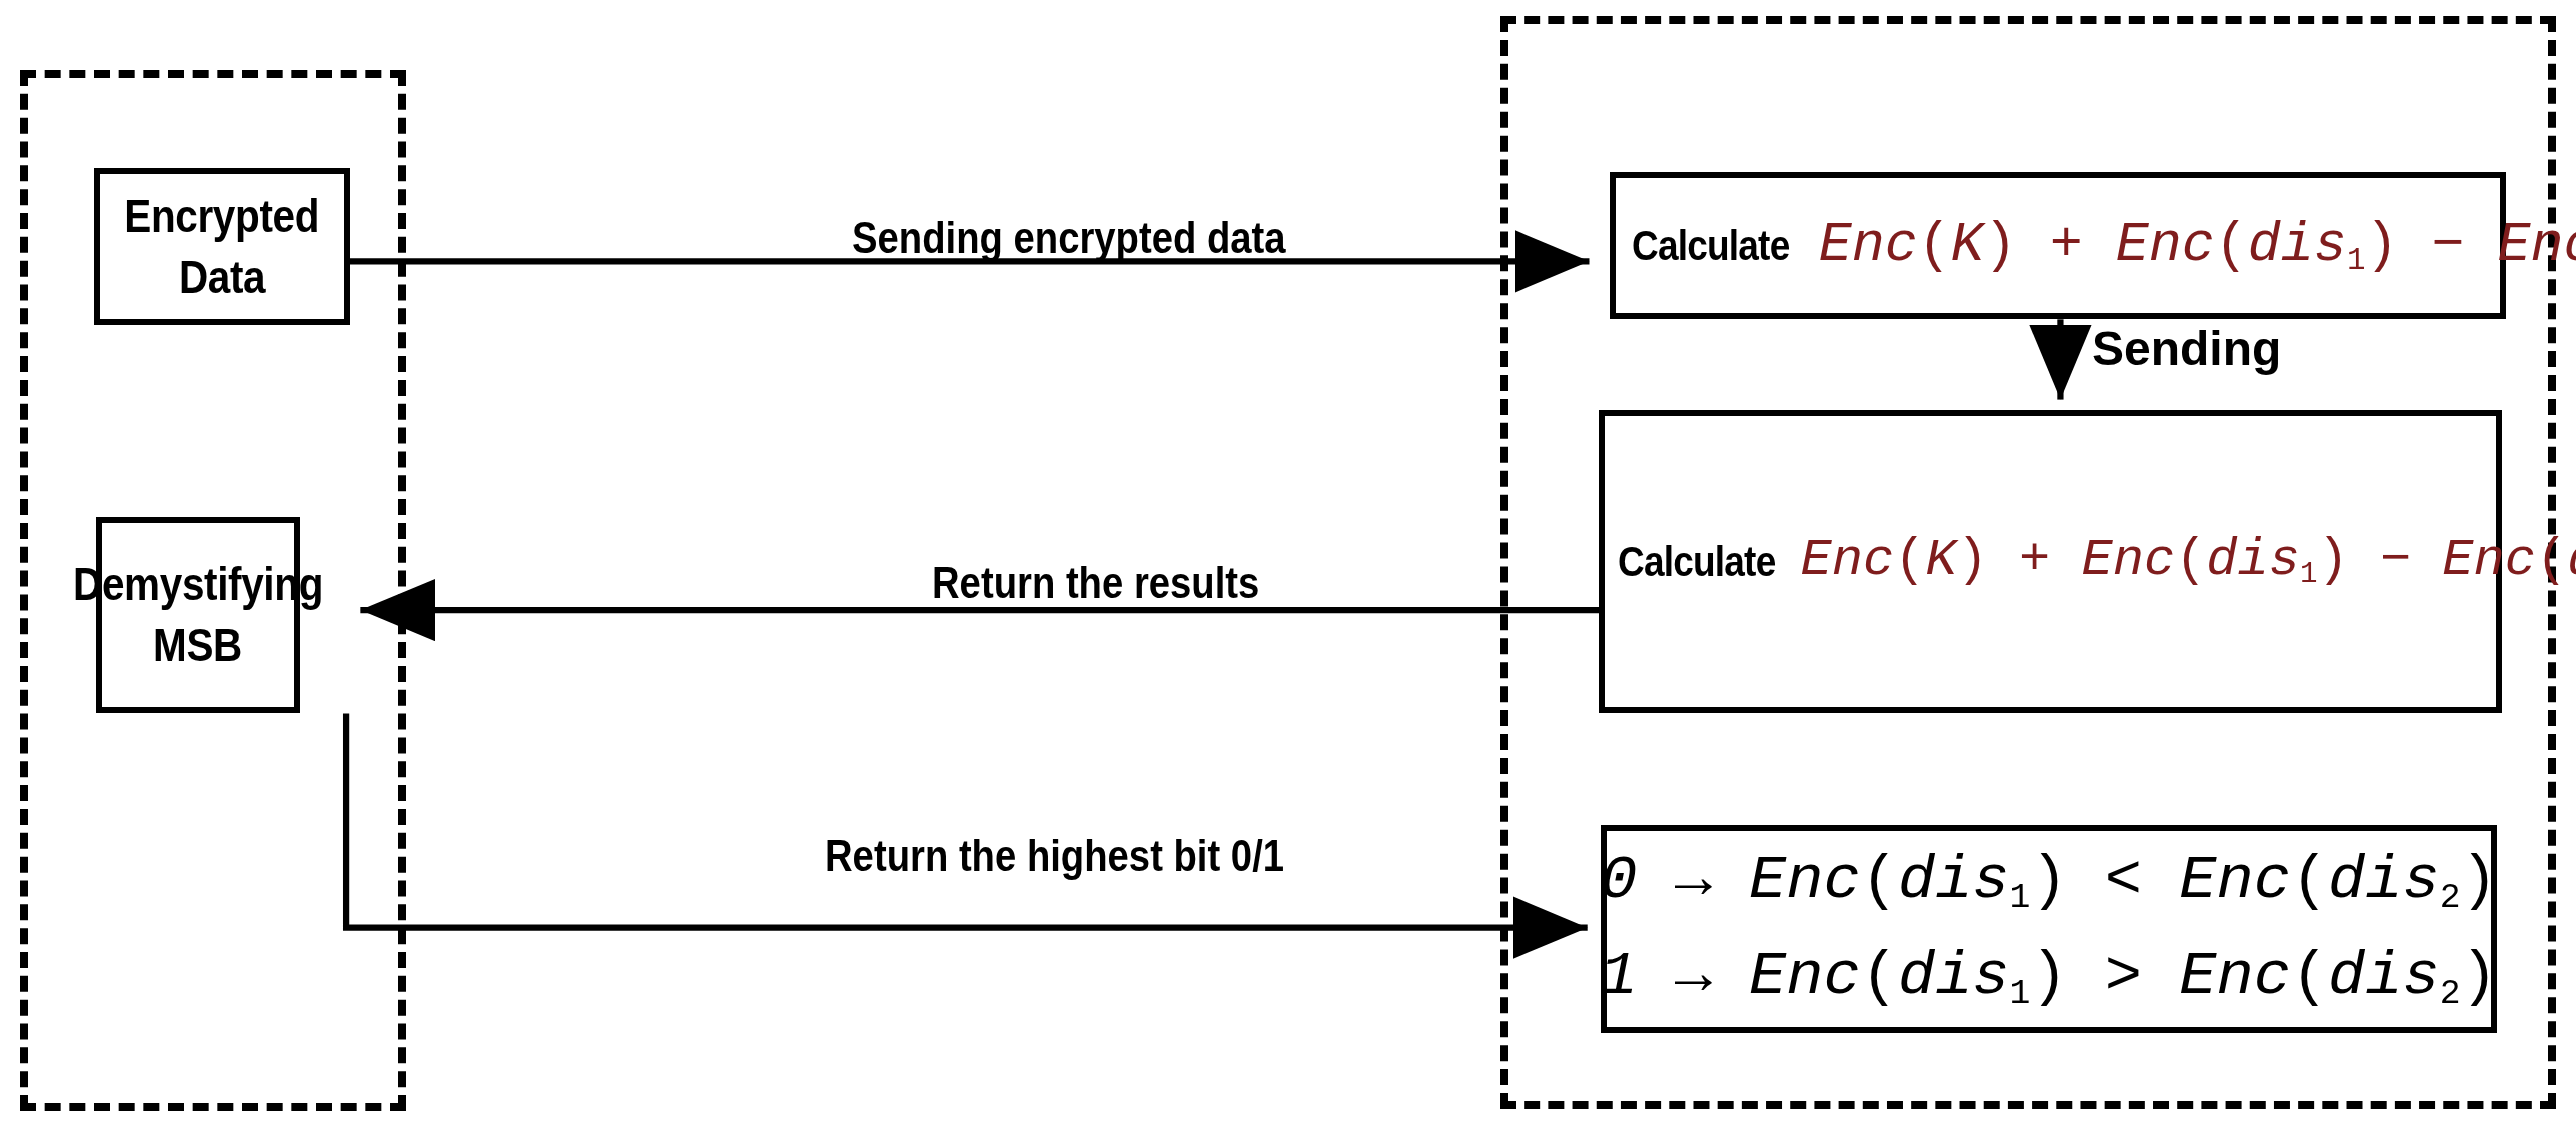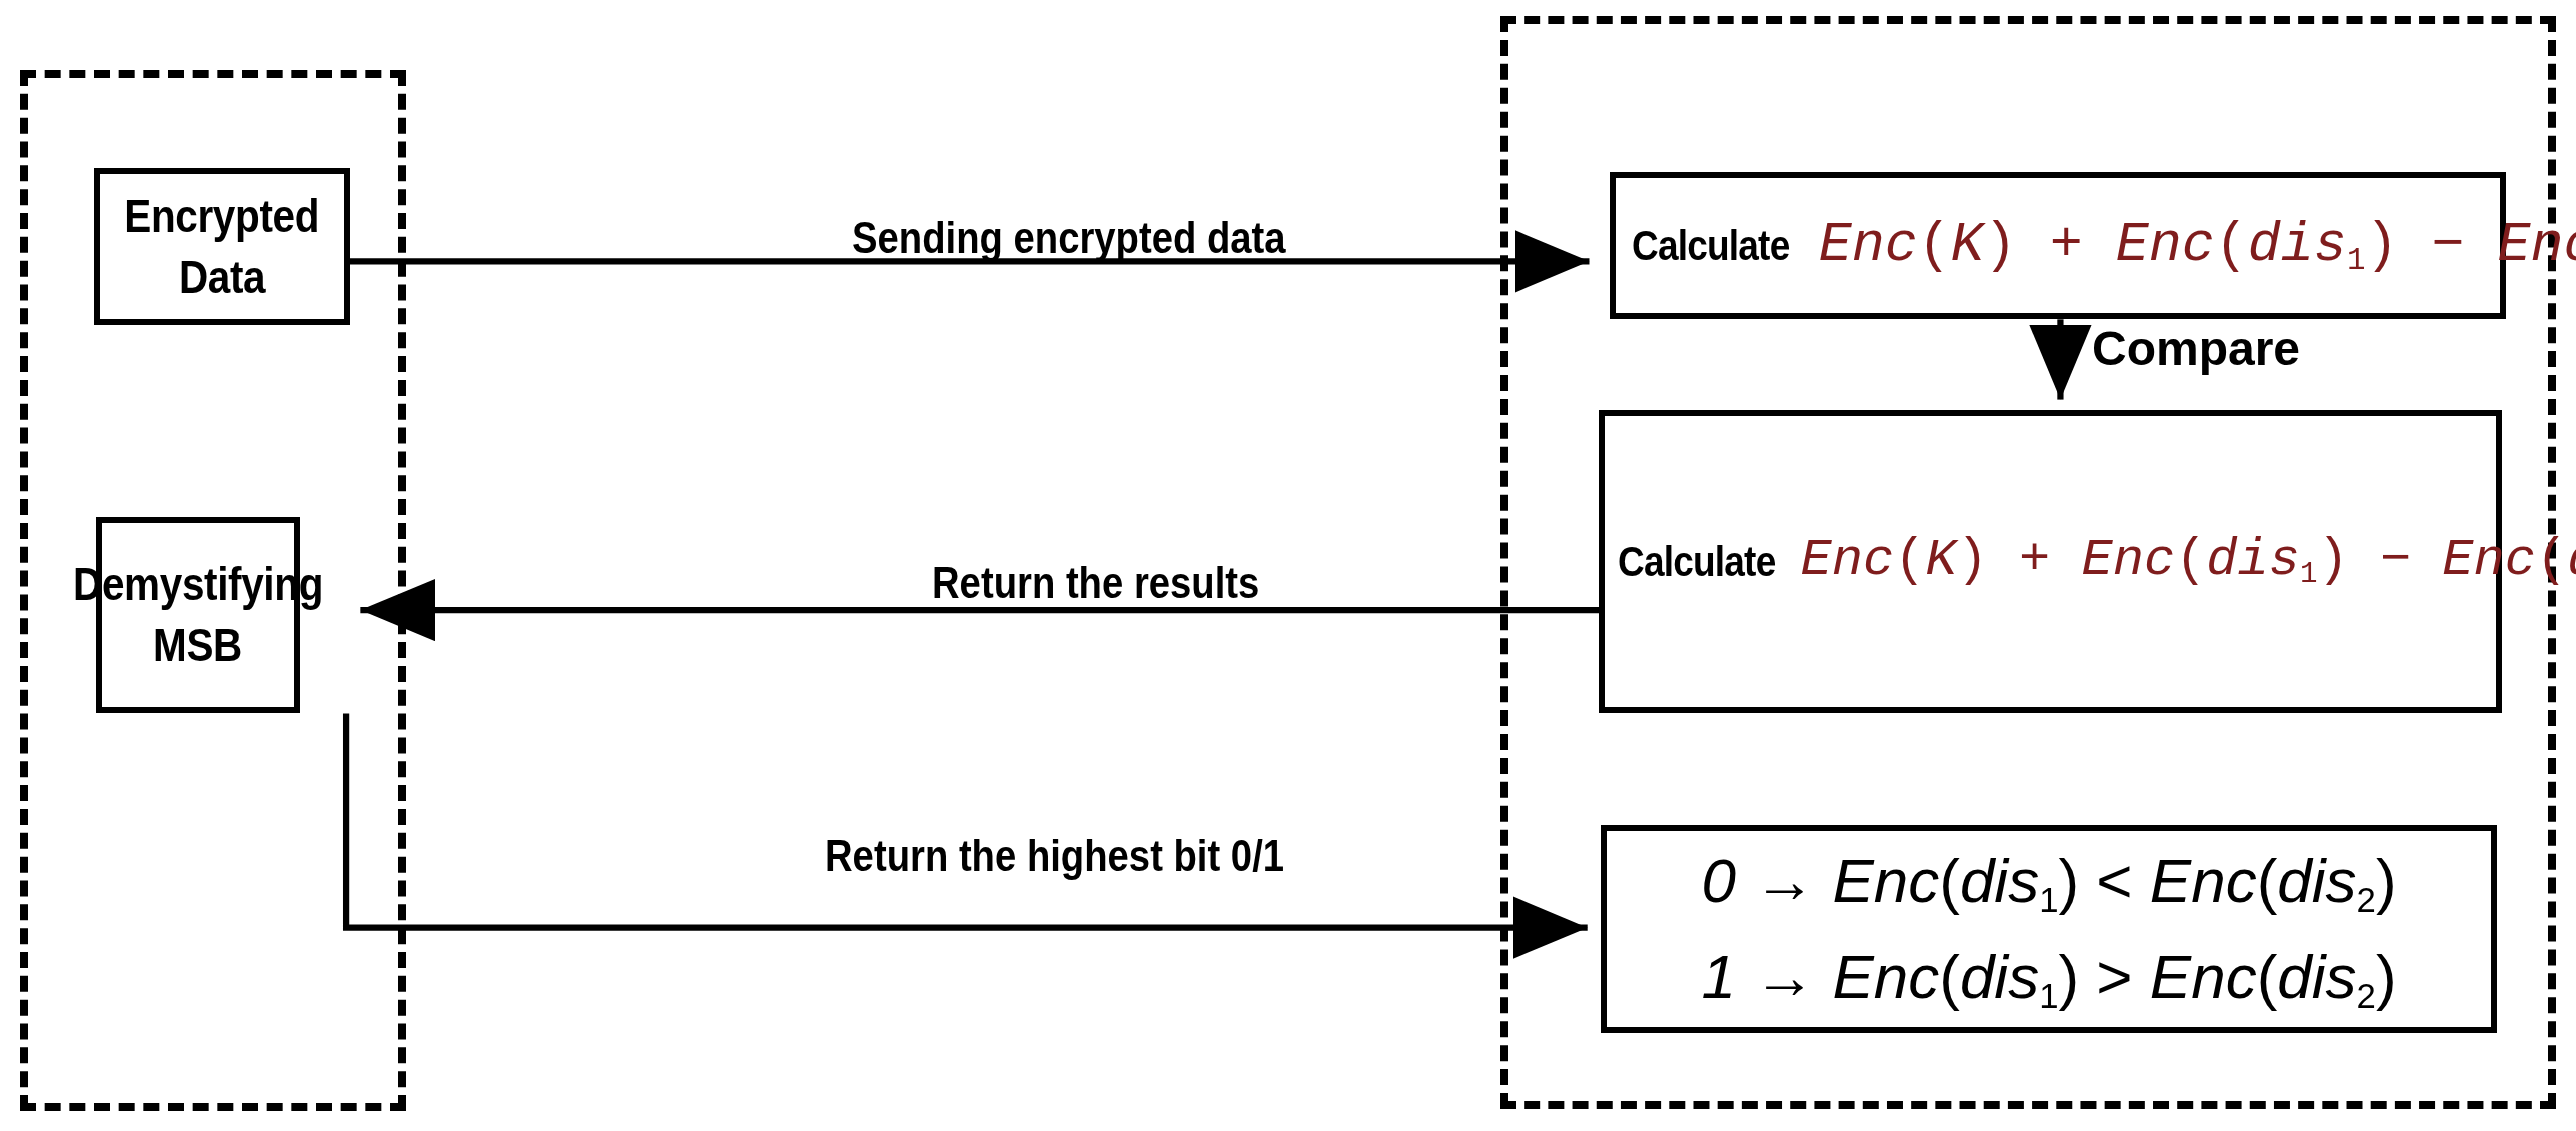--- a/index.html
+++ b/index.html
@@ -70,21 +70,21 @@
   }
   .formula .up {
     font-style: normal;
   }
   .formula sub {
     font-size: 0.56em;
     font-style: normal;
     vertical-align: -0.28em;
   }
   .result-line {
-    font-family: Liberation Sans, sans-serif;
+    font-family: Liberation Mono, monospace;
     font-style: italic;
     font-size: 62px;
     color: #000;
     white-space: nowrap;
     line-height: 1.55;
   }
   .result-line .up {
     font-style: normal;
   }
   .result-line sub {
@@ -176,20 +176,20 @@
     <div class="result-line">
       0 <span class="up">→</span> Enc<span class="up">(</span>dis<sub>1</sub><span class="up">)</span> <span class="up">&lt;</span> Enc<span class="up">(</span>dis<sub>2</sub><span class="up">)</span>
     </div>
     <div class="result-line">
       1 <span class="up">→</span> Enc<span class="up">(</span>dis<sub>1</sub><span class="up">)</span> <span class="up">&gt;</span> Enc<span class="up">(</span>dis<sub>2</sub><span class="up">)</span>
     </div>
   </div>
 
   <div class="edge-label" style="left:852px; top:212px;">Sending encrypted data</div>
 
-  <div class="edge-label wide" style="left:2092px; top:321px; font-size:48px;">Compare</div>
+  <div class="edge-label wide" style="left:2092px; top:321px; font-size:48px;">Sending</div>
 
   <div class="edge-label" style="left:932px; top:557px;">Return the results</div>
 
   <div class="edge-label" style="left:825px; top:830px;">Return the highest bit 0/1</div>
 
 </div>
 
 
 </body></html>

